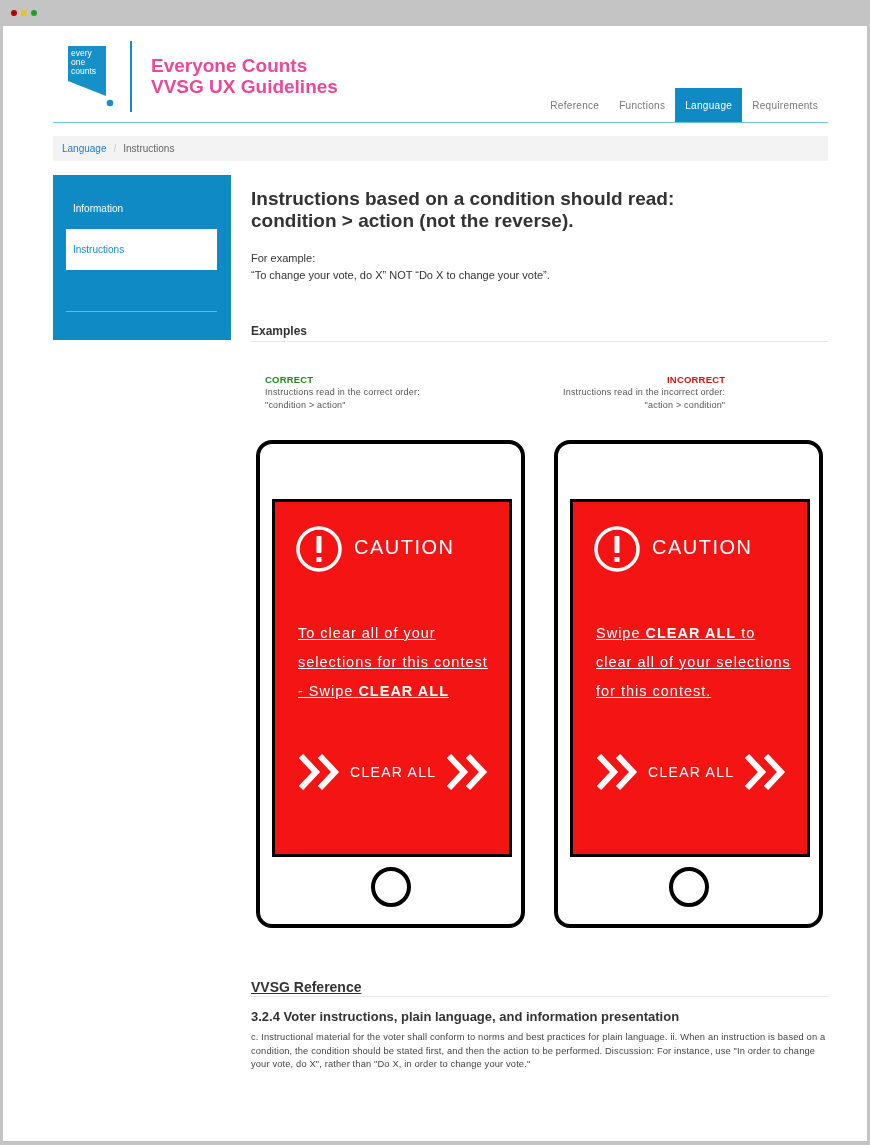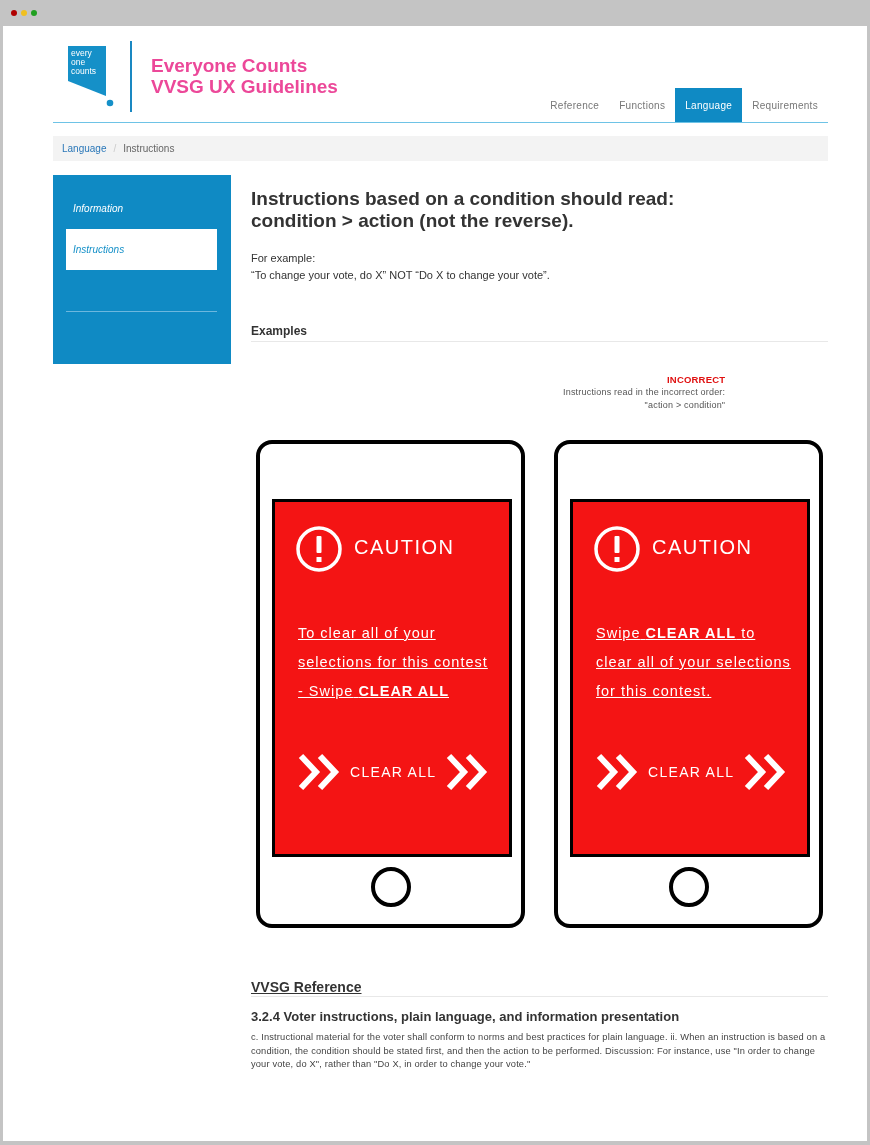--- a/index.html
+++ b/index.html
@@ -19,21 +19,21 @@
   .nav-tab { padding: 0 10px; font-size: 10px; color: #777; display: flex; align-items: center; letter-spacing: 0.3px; }
   .nav-tab.active { background: #0f8ac4; color: #fff; }
   .header-rule { position: absolute; left: 50px; top: 96px; width: 775px; height: 1px; background: #6ec3e6; }
 
   .breadcrumb { position: absolute; left: 50px; top: 110px; width: 775px; height: 25px; background: #f3f3f3; font-size: 10px; display: flex; align-items: center; padding-left: 9px; }
   .bc-link { color: #2a77b8; }
   .bc-sep { color: #ccc; margin: 0 7px; }
   .bc-current { color: #666; }
 
   
-  .sidebar { position: absolute; left: 50px; top: 149px; width: 178px; height: 189px; background: #0f8ac4; font-style: italic; }
+  .sidebar { position: absolute; left: 50px; top: 149px; width: 178px; height: 165px; background: #0f8ac4; }
   .side-item { position: absolute; left: 13px; width: 151px; height: 41px; font-size: 10px; color: #fff; display: flex; align-items: center; padding-left: 7px; }
   .side-item.active { background: #fff; color: #1590c8; }
   .side-rule { position: absolute; left: 13px; top: 136px; width: 151px; height: 1px; background: #6cb7de; }
 
   
   .title { position: absolute; left: 248px; top: 162px; width: 560px; font-size: 19px; line-height: 22px; color: #333; font-weight: bold; }
   .example-label { position: absolute; left: 248px; top: 224px; font-size: 11px; color: #333; font-weight: normal; line-height: 17px; }
   .examples-heading { position: absolute; left: 248px; top: 298px; font-size: 12px; color: #333; font-weight: bold; }
   .examples-rule { position: absolute; left: 248px; top: 315px; width: 577px; height: 1px; background: #e8e8e8; }
 
@@ -107,20 +107,25 @@
     <span>condition &gt; action (not the reverse).</span>
   </h1>
   <div class="example-label">
     <div>For example:</div>
     <div>“To change your vote, do X” NOT “Do X to change your vote”.</div>
   </div>
 
   <div class="examples-heading">Examples</div>
   <div class="examples-rule"></div>
 
+  <div class="col-label" style="left:262px; top:347px;">
+    <div class="status ok">CORRECT</div>
+    <div>Instructions read in the correct order:</div>
+    <div>"condition &gt; action"</div>
+  </div>
 
   <div class="col-label" style="left:560px; top:347px;text-align:right;">
     <div class="status bad">INCORRECT</div>
     <div>Instructions read in the incorrect order:</div>
     <div>"action &gt; condition"</div>
   </div>
 
   <div class="phone" style="left:253px; top:414px;">
     <div class="screen">
       <svg class="caution-icon" viewBox="0 0 48 48">

